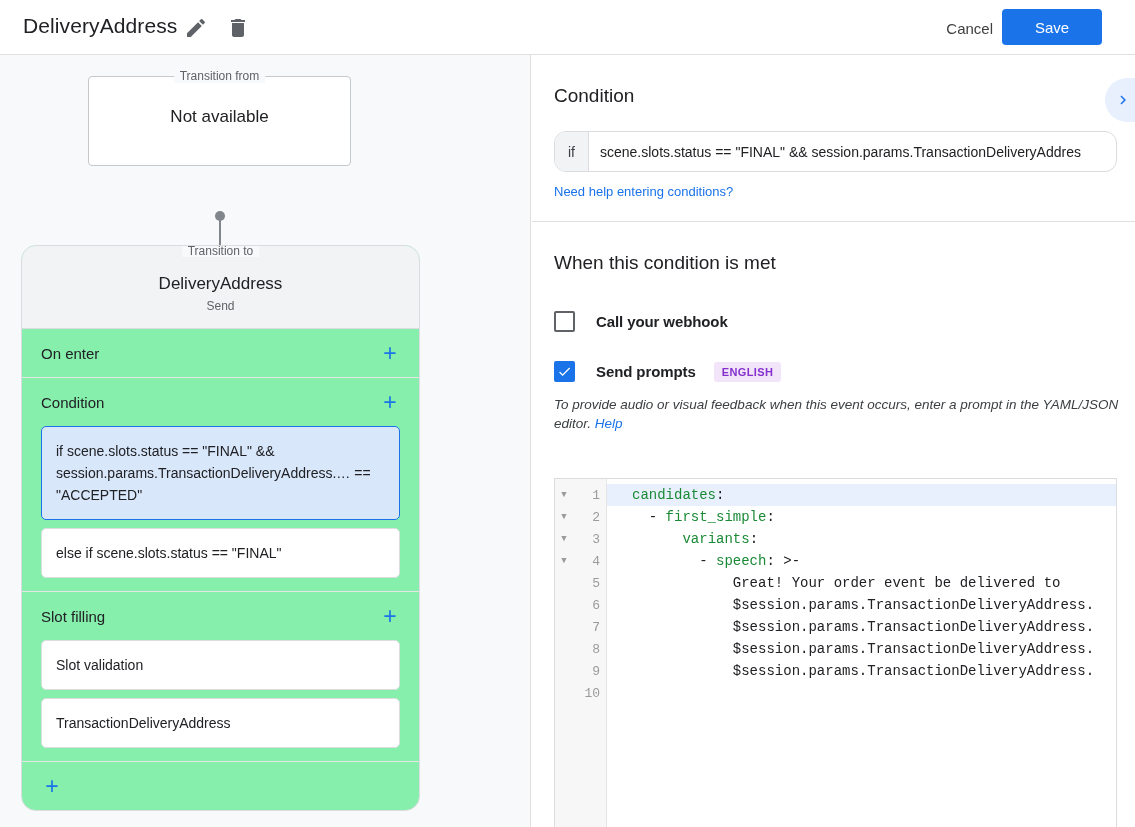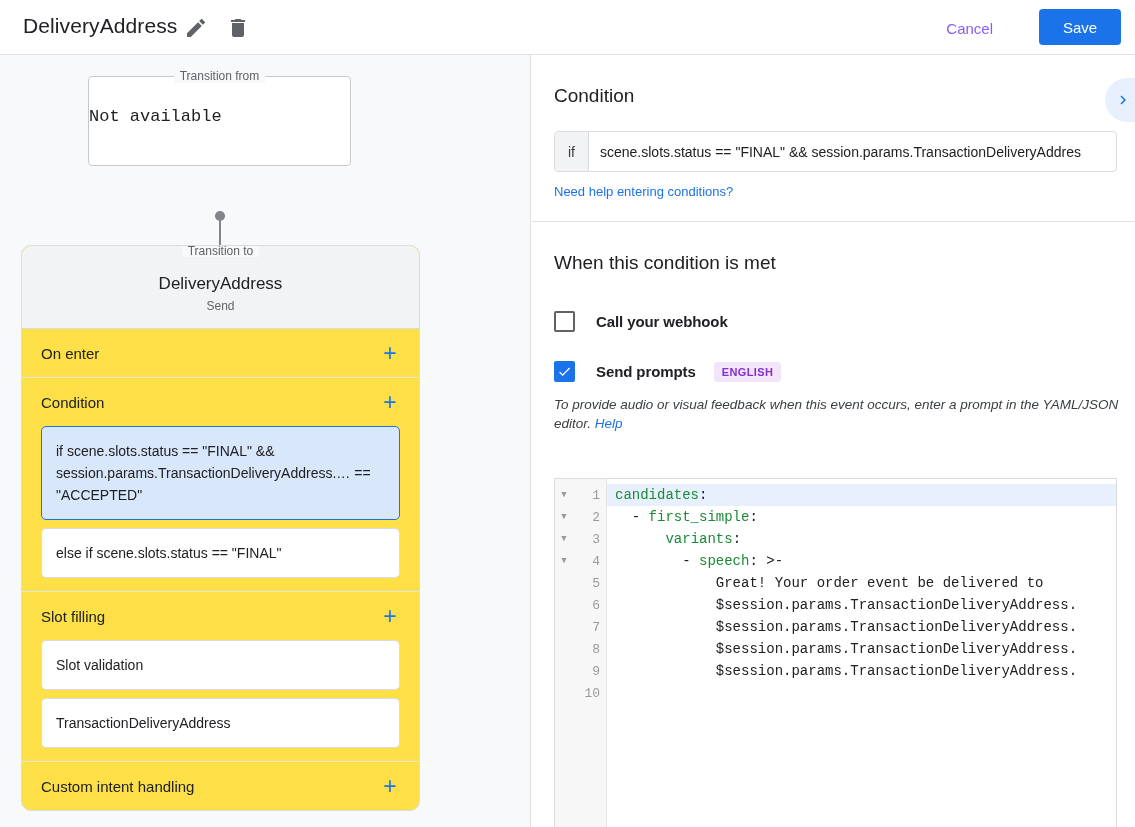--- a/index.html
+++ b/index.html
@@ -24,26 +24,26 @@
   }
   .hdr-icon {
     position: absolute; top: 16px; width: 24px; height: 24px;
     cursor: pointer; fill: #5f6368;
   }
   #edit-icon { left: 184px; }
   #delete-icon { left: 226px; }
   #cancel-button {
     position: absolute; right: 132px; top: 12px; height: 32px;
     display: flex; align-items: center; padding: 0 10px;
-    color: #8b5cf6; font-size: 15px; background: none; border: none;
+    color: #404040; font-size: 15px; background: none; border: none;
     cursor: pointer; font-family: inherit;
   }
   #save-button {
-    position: absolute; right: 14px; top: 9px;
-    width: 82px; height: 36px;
+    position: absolute; right: 33px; top: 9px;
+    width: 100px; height: 36px;
     background: #1a73e8; color: #ffffff;
     border: none; border-radius: 4px;
     font-size: 15px; font-weight: 500; cursor: pointer;
     font-family: inherit;
   }
 
   
   #left-panel {
     position: absolute; left: 0; top: 55px; width: 531px; height: 772px;
     background: #f8f9fa;
@@ -58,21 +58,21 @@
     border: 1px solid #c6c9cc;
     border-radius: 4px;
   }
   #transition-from-legend {
     position: absolute; left: 50%; top: -8px; transform: translateX(-50%);
     background: #f8f9fa; padding: 0 6px;
     font-size: 12px; color: #5f6368; white-space: nowrap;
   }
   #transition-from-value {
     position: absolute; left: 0; right: 0; top: 30px;
-    text-align: left; font-size: 17px; color: #202124; font-family: Liberation Mono, monospace;
+    text-align: center; font-size: 17px; color: #202124;
   }
 
   
   #connector-dot {
     position: absolute; left: 215px; top: 156px;
     width: 10px; height: 10px; border-radius: 50%;
     background: #80868b;
   }
   #connector-line {
     position: absolute; left: 219px; top: 161px;
@@ -82,23 +82,23 @@
     position: absolute; left: 213px; top: 211px;
     width: 0; height: 0;
     border-left: 7px solid transparent;
     border-right: 7px solid transparent;
     border-top: 11px solid #80868b;
   }
 
   
   #scene-card {
     position: absolute; left: 21px; top: 190px; width: 399px;
-    background: #fde047;
+    background: #86efac;
     border: 1px solid #dadce0;
-    border-radius: 10px;
+    border-radius: 15px;
     overflow: hidden;
   }
   #scene-header {
     position: relative; height: 83px;
     background: #f1f3f4;
     border-bottom: 1px solid #dadce0;
   }
   #transition-to-legend {
     position: absolute; left: 50%; top: -1px; transform: translateX(-50%);
     background: #f8f9fa; padding: 0 6px;
@@ -165,21 +165,21 @@
     position: absolute; left: 573px; top: 23px;
     width: 44px; height: 44px;
     background: #e8f0fe;
     border: none; border-top-left-radius: 22px; border-bottom-left-radius: 22px;
     cursor: pointer;
     display: flex; align-items: center; justify-content: center;
     padding-right: 14px;
   }
   #condition-input-wrap {
     position: absolute; left: 22px; top: 76px; width: 563px; height: 41px;
-    border: 1px solid #dadce0; border-radius: 4px;
+    border: 1px solid #dadce0; border-radius: 12px;
     display: flex; overflow: hidden; background: #fff;
   }
   #condition-if-label {
     width: 34px; flex: 0 0 34px;
     background: #f1f3f4;
     border-right: 1px solid #dadce0;
     display: flex; align-items: center; justify-content: center;
     font-size: 14px; color: #3c4043;
   }
   #condition-input {
@@ -258,21 +258,21 @@
   }
   .fold {
     width: 18px; flex: 0 0 18px; text-align: center;
     font-size: 9px; color: #9b9b9b; line-height: 22px; cursor: pointer;
   }
   .lineno { flex: 1; text-align: right; padding-right: 6px; }
   #code-area { flex: 1; padding-top: 5px; overflow: hidden; }
   .code-row {
     height: 22px; line-height: 22px;
     font-family: "Liberation Mono", monospace; font-size: 14px;
-    color: #202124; white-space: pre; padding-left: 8px;
+    color: #202124; white-space: pre; padding-left: 25px;
   }
   .code-row.hl { background: #e8f0fe; }
   .tok-key { color: #1a8a36; }
   .tok-punc { color: #202124; }
 </style>
 </head>
 <body>
 
 <div id="topbar">
   <div id="page-title">DeliveryAddress</div>
@@ -328,21 +328,20 @@
             <div class="section-title">Slot filling</div>
             <div class="add-icon">+</div>
           </div>
           <div class="section-body">
             <div class="chip">Slot validation</div>
             <div class="chip">TransactionDeliveryAddress</div>
           </div>
         </div>
         <div class="section">
           <div class="section-head">
-            <div class="section-title">Custom intent handling</div>
             <div class="add-icon">+</div>
           </div>
         </div>
       </div>
   </div>
 
 </div>
 
 <div id="right-panel">
 

